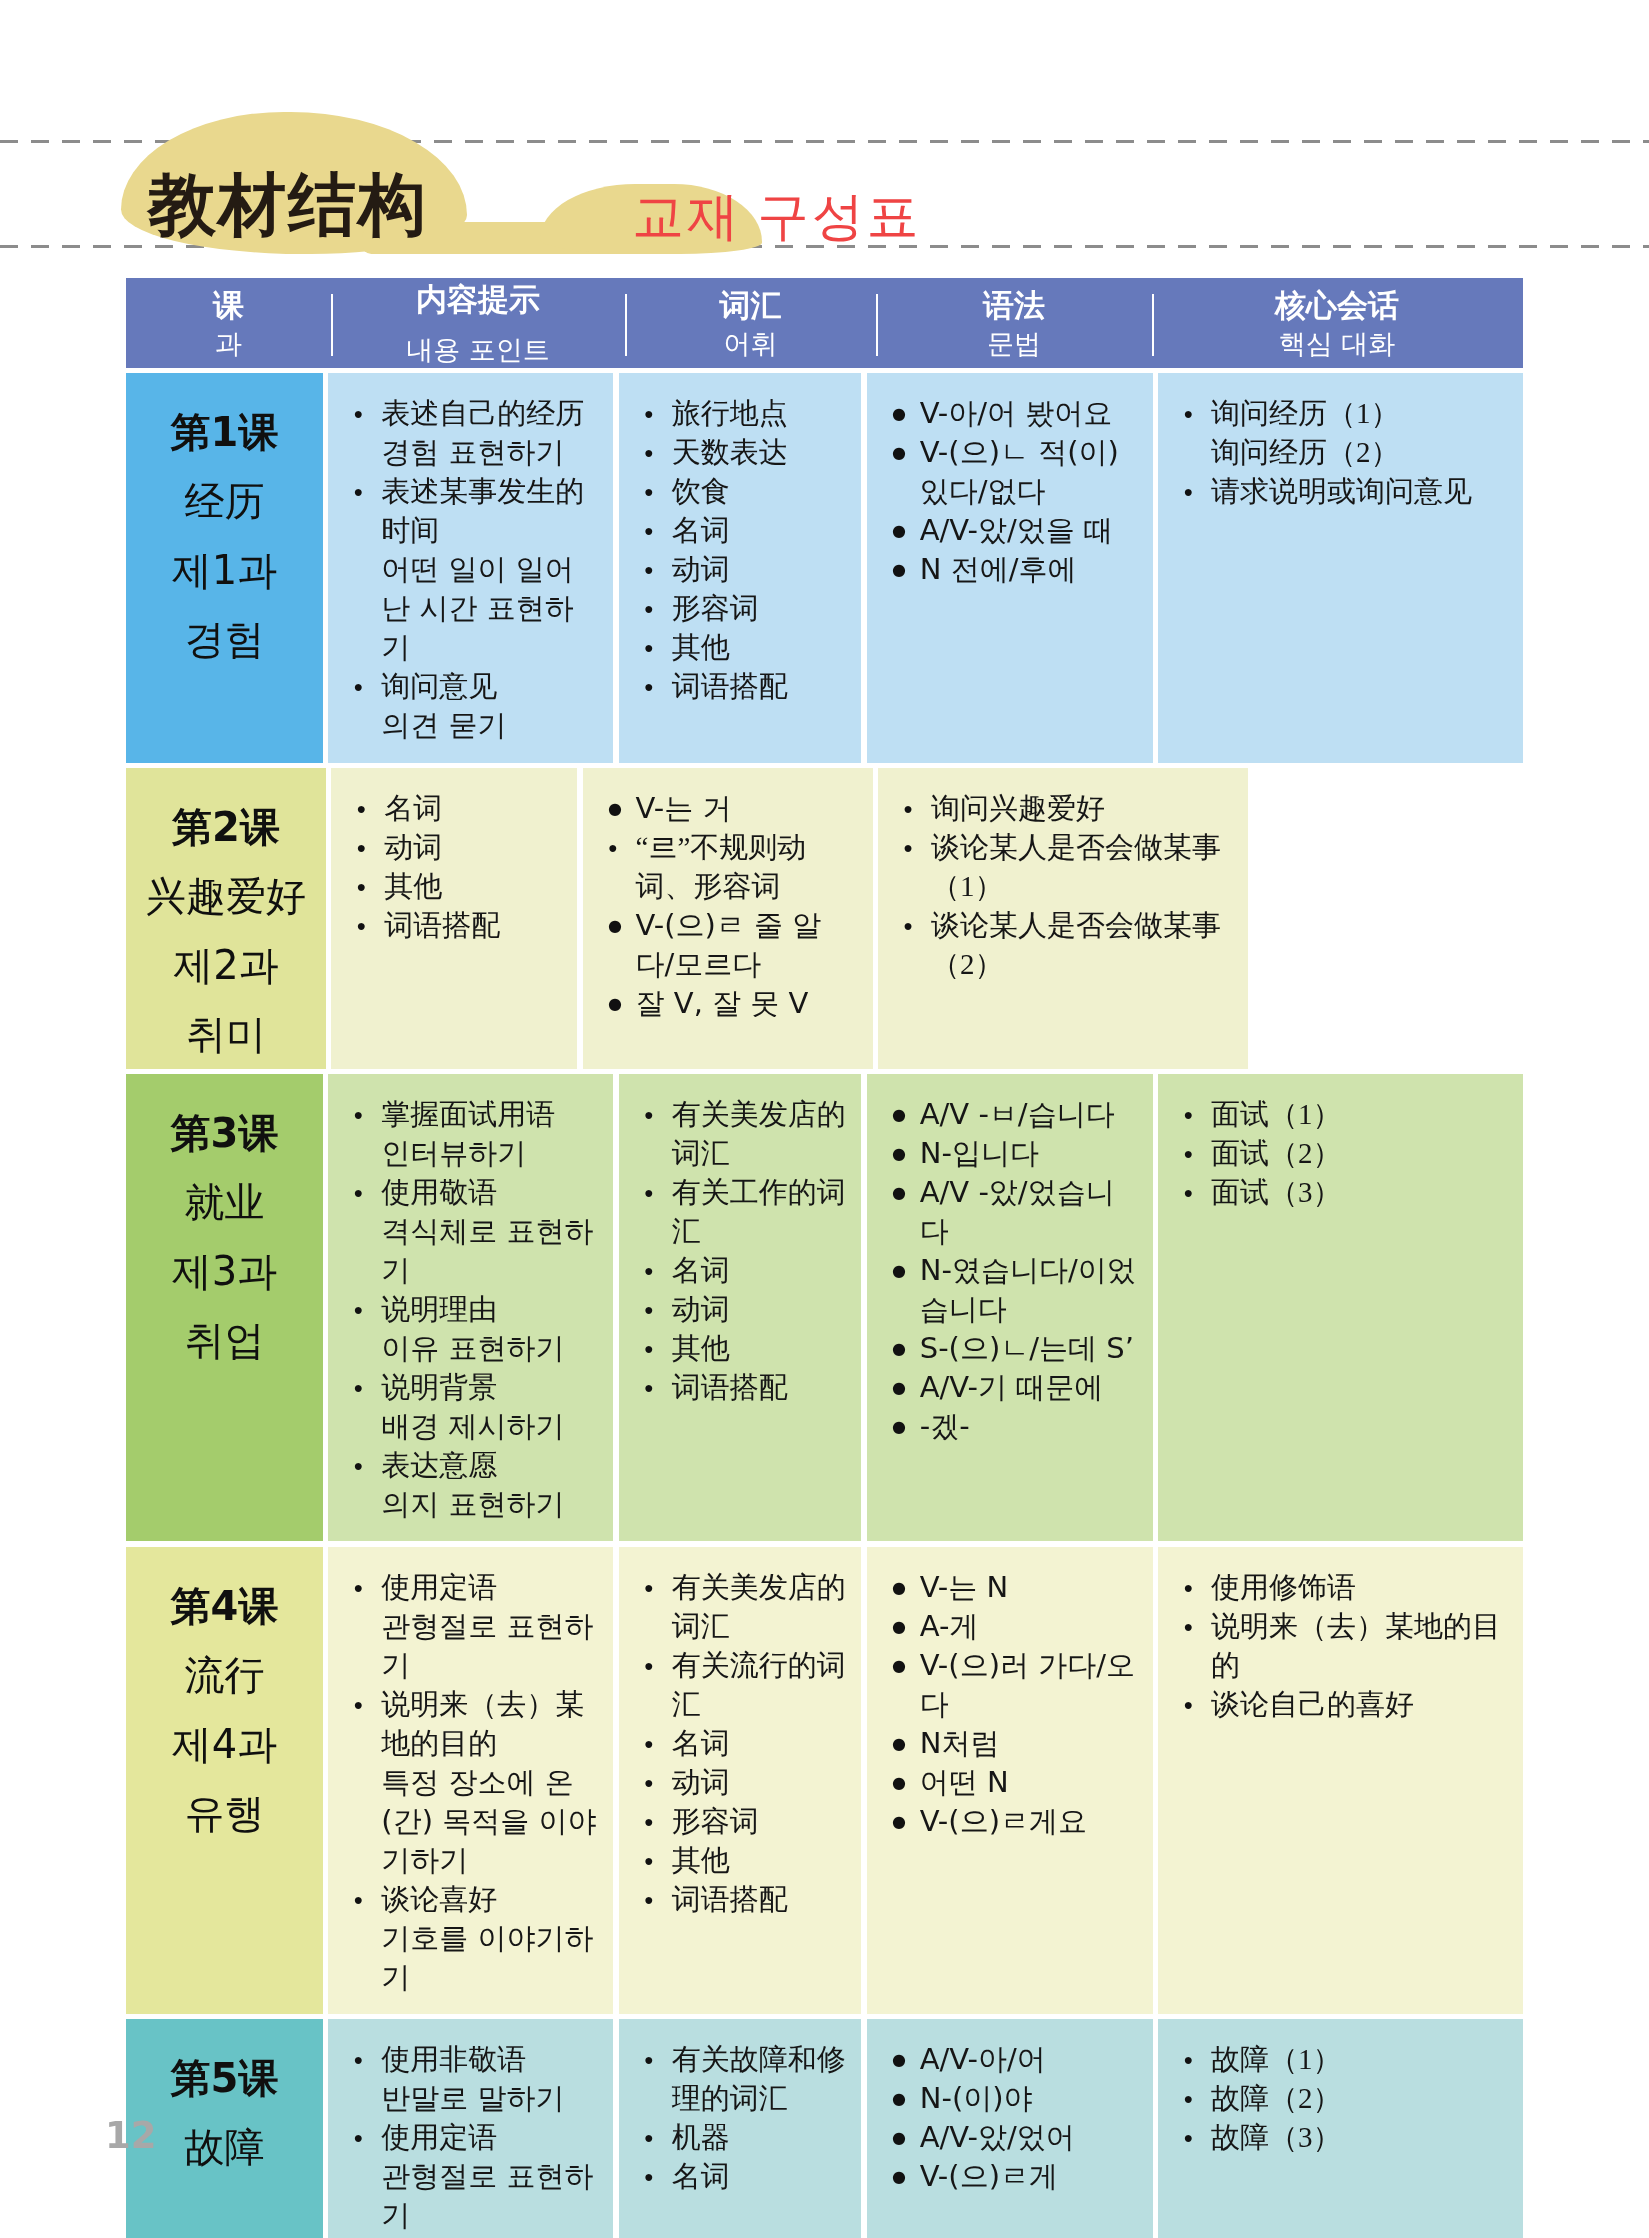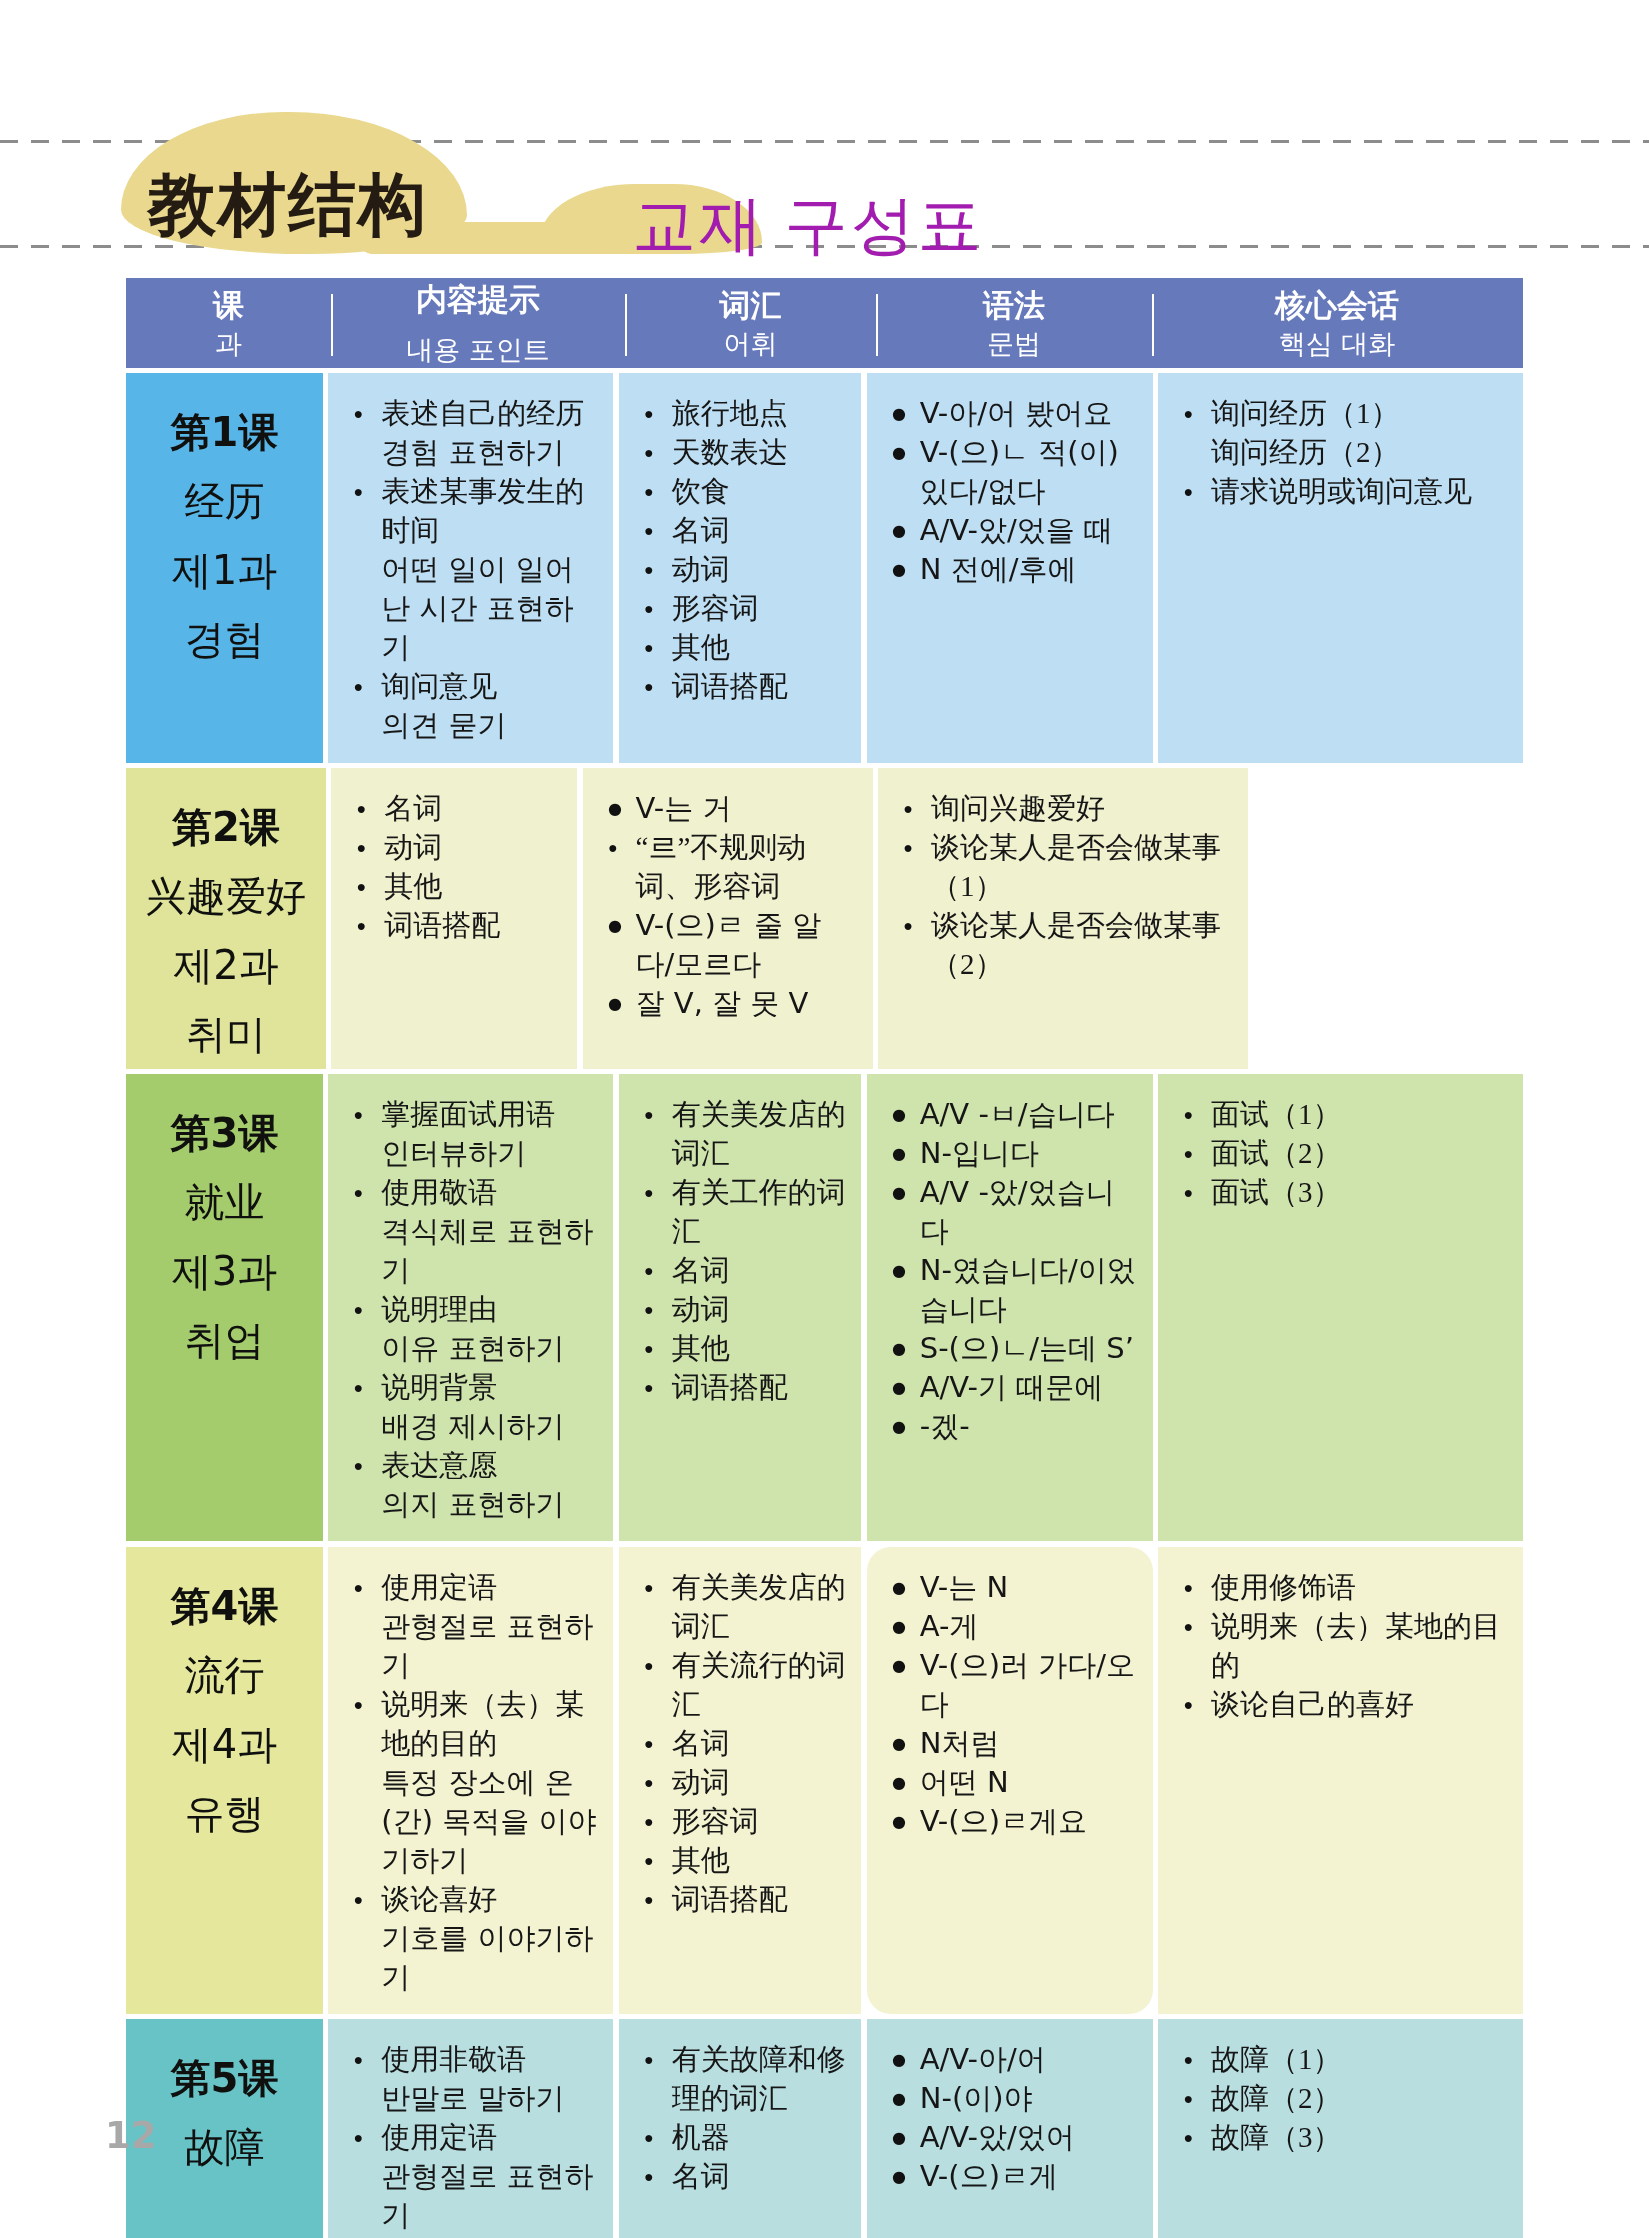--- a/index.html
+++ b/index.html
@@ -14,21 +14,21 @@
 
   
   .blob{position:absolute;background:#e9d88e;z-index:2;}
   .blob-main{left:121px;top:112px;width:346px;height:142px;border-radius:48% 52% 46% 54% / 70% 74% 28% 32%;}
   .blob-bump{left:540px;top:184px;width:222px;height:70px;border-radius:52% 48% 45% 55% / 95% 100% 20% 26%;}
   .blob-bridge{left:362px;top:222px;width:299px;height:32px;border-radius:16px 16px 9.3px 9.3px;}
 
   .title-zh{position:absolute;left:148px;top:160px;z-index:3;font-family:"DejaVu Sans","Liberation Sans",sans-serif;
     font-size:68px;font-weight:900;color:#241b13;letter-spacing:2px;}
   .title-ko{position:absolute;left:632px;top:182px;z-index:3;font-family:"Liberation Serif","DejaVu Serif",serif;
-    font-size:64px;font-weight:400;color:#a21caf;letter-spacing:2.7px;}
+    font-size:52px;font-weight:400;color:#ef4444;letter-spacing:2.7px;}
 
   
   .course-table{position:absolute;left:126px;top:278px;width:1397px;z-index:3;}
   .thead{display:flex;height:90px;}
   .hcell{position:relative;display:flex;flex-direction:column;align-items:center;justify-content:center;
     color:#ffffff;box-sizing:border-box;}
   .hcell + .hcell::before{content:"";position:absolute;left:0;top:16px;bottom:12px;width:2px;background:#ffffff;}
   .hzh{font-size:31px;font-weight:bold;line-height:41px;font-family:"DejaVu Sans","Liberation Sans",sans-serif;}
   .hko{font-size:27px;font-weight:400;line-height:36px;font-family:"DejaVu Sans","Liberation Sans",sans-serif;}
   .c0{width:205px;}.c1{width:294px;gap:12px;}.c2{width:251px;}.c3{width:276px;}.c4{width:370px;}
@@ -213,21 +213,21 @@
           </div>
           <div class="cell body-cell b2" style="background: rgb(243, 243, 210);">
             <div class="line bullet zh">有关美发店的词汇</div>
             <div class="line bullet zh">有关流行的词汇</div>
             <div class="line bullet zh">名词</div>
             <div class="line bullet zh">动词</div>
             <div class="line bullet zh">形容词</div>
             <div class="line bullet zh">其他</div>
             <div class="line bullet zh">词语搭配</div>
           </div>
-          <div class="cell body-cell b3" style="background: rgb(243, 243, 210); border-radius: 24px;">
+          <div class="cell body-cell b3" style="background: rgb(243, 243, 210);">
             <div class="line bullet ko">V-는 N</div>
             <div class="line bullet ko">A-게</div>
             <div class="line bullet ko">V-(으)러 가다/오다</div>
             <div class="line bullet ko">N처럼</div>
             <div class="line bullet ko">어떤 N</div>
             <div class="line bullet ko">V-(으)ㄹ게요</div>
           </div>
           <div class="cell body-cell b4" style="background: rgb(243, 243, 210);">
             <div class="line bullet zh">使用修饰语</div>
             <div class="line bullet zh">说明来（去）某地的目的</div>

